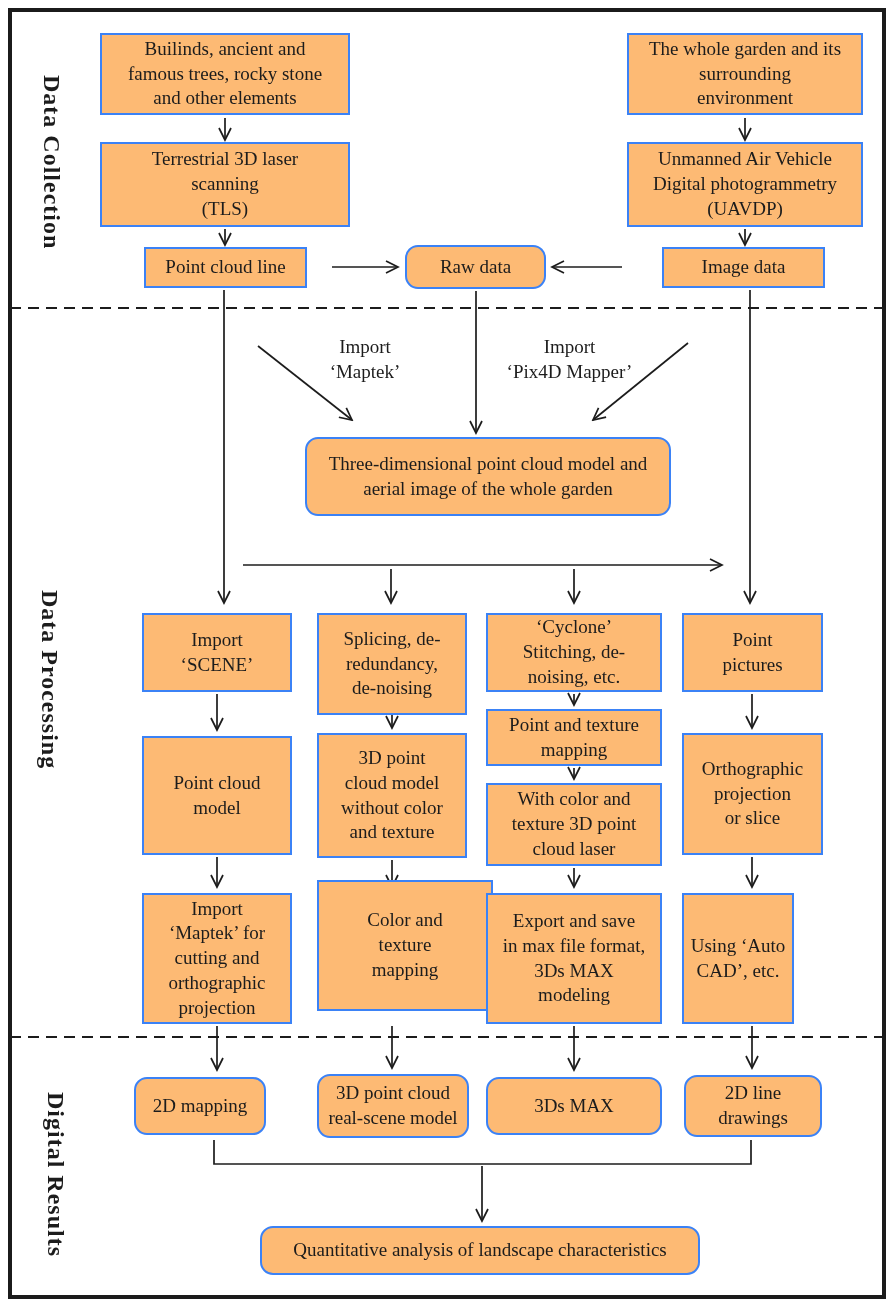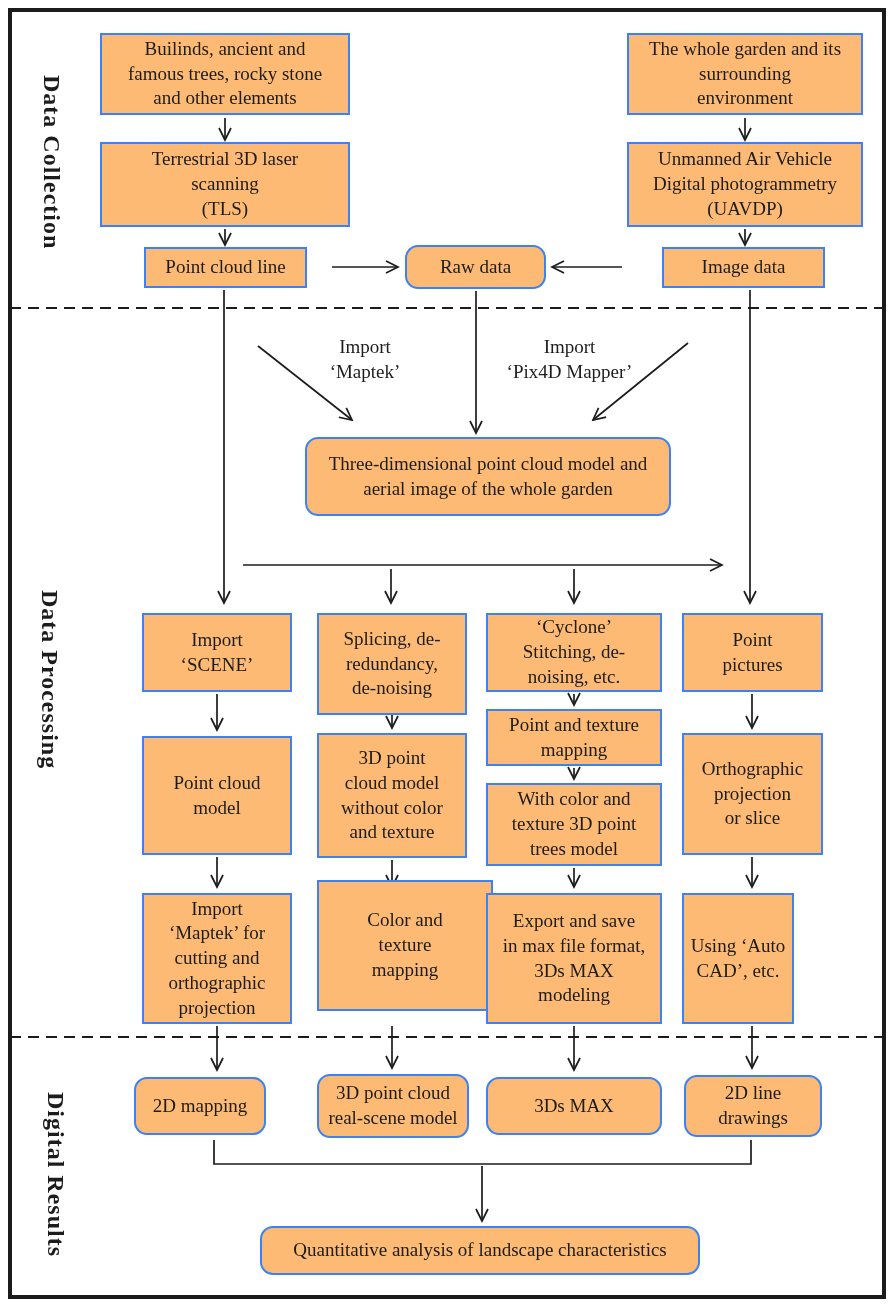--- a/index.html
+++ b/index.html
@@ -164,21 +164,21 @@
   <div class="box" style="left:142px; top:736px; width:150px; height:119px;">Point cloud
 model</div>
   <div class="box" style="left:317px; top:733px; width:150px; height:125px;text-align:center;">3D point
 cloud model
 without color
 and texture</div>
   <div class="box" style="left:486px; top:709px; width:176px; height:57px;">Point and texture
 mapping</div>
   <div class="box" style="left:486px; top:783px; width:176px; height:83px;">With color and
 texture 3D point
-trees model</div>
+cloud laser</div>
   <div class="box" style="left:682px; top:733px; width:141px; height:122px;">Orthographic
 projection
 or slice</div>
 
   <div class="box" style="left:142px; top:893px; width:150px; height:131px;">Import
 ‘Maptek’ for
 cutting and
 orthographic
 projection</div>
   <div class="box" style="left:317px; top:880px; width:176px; height:131px;">Color and

